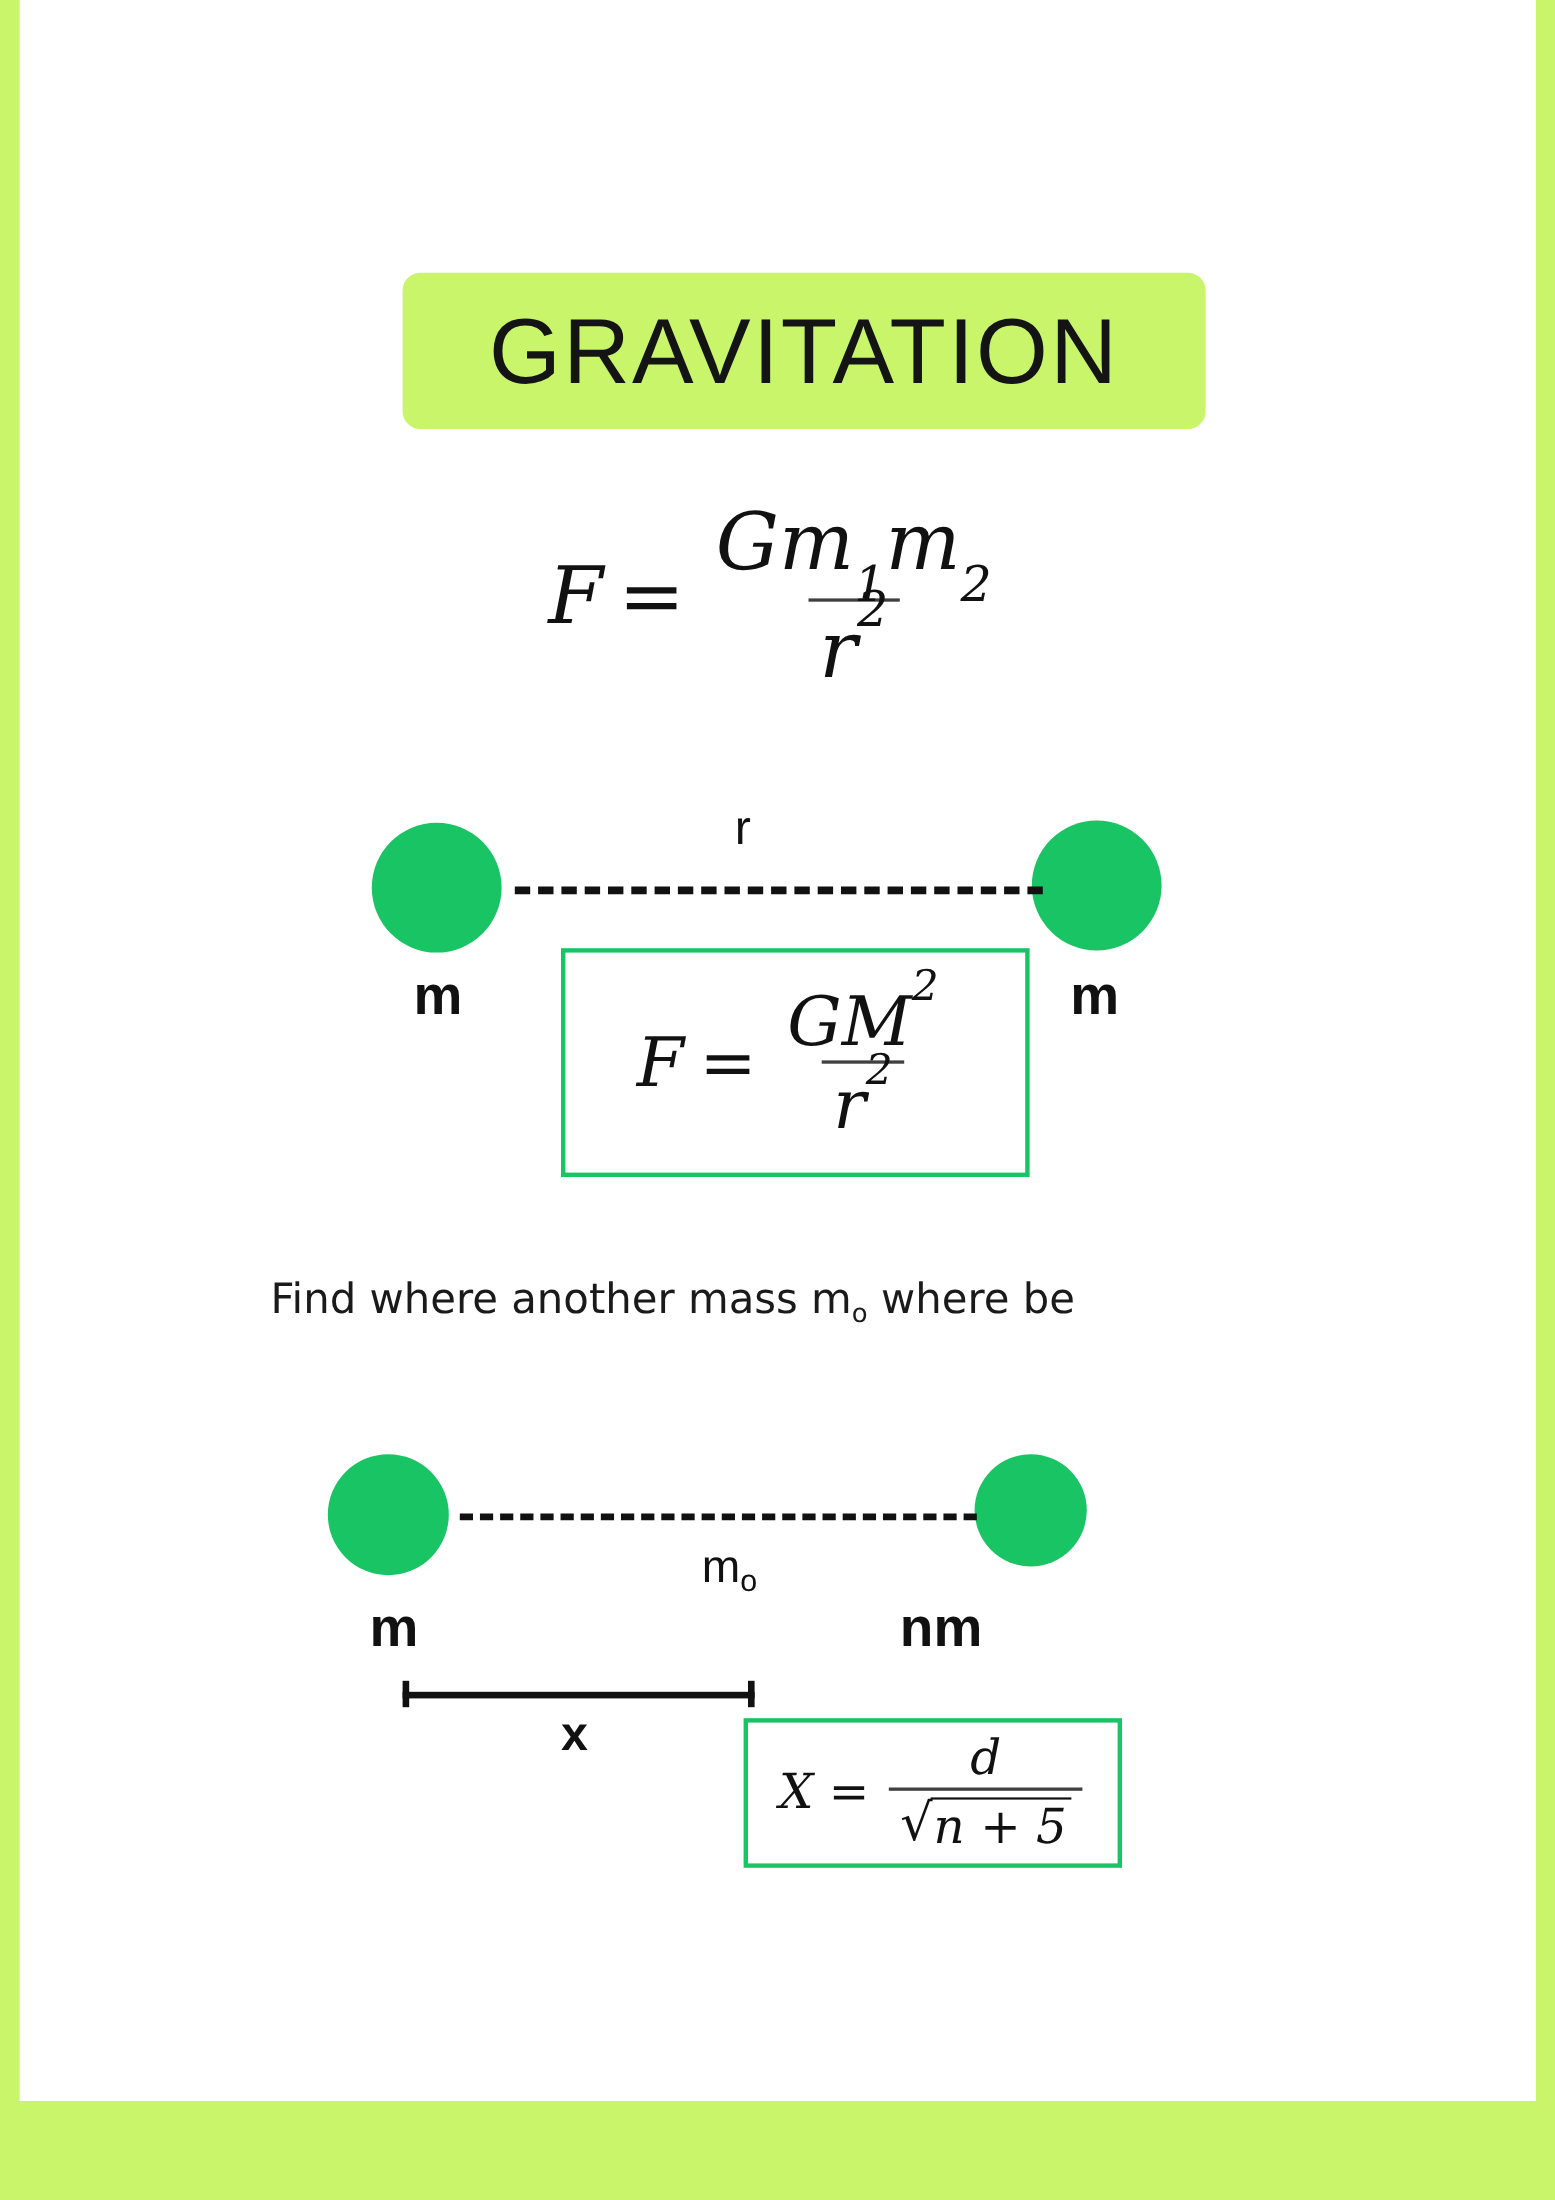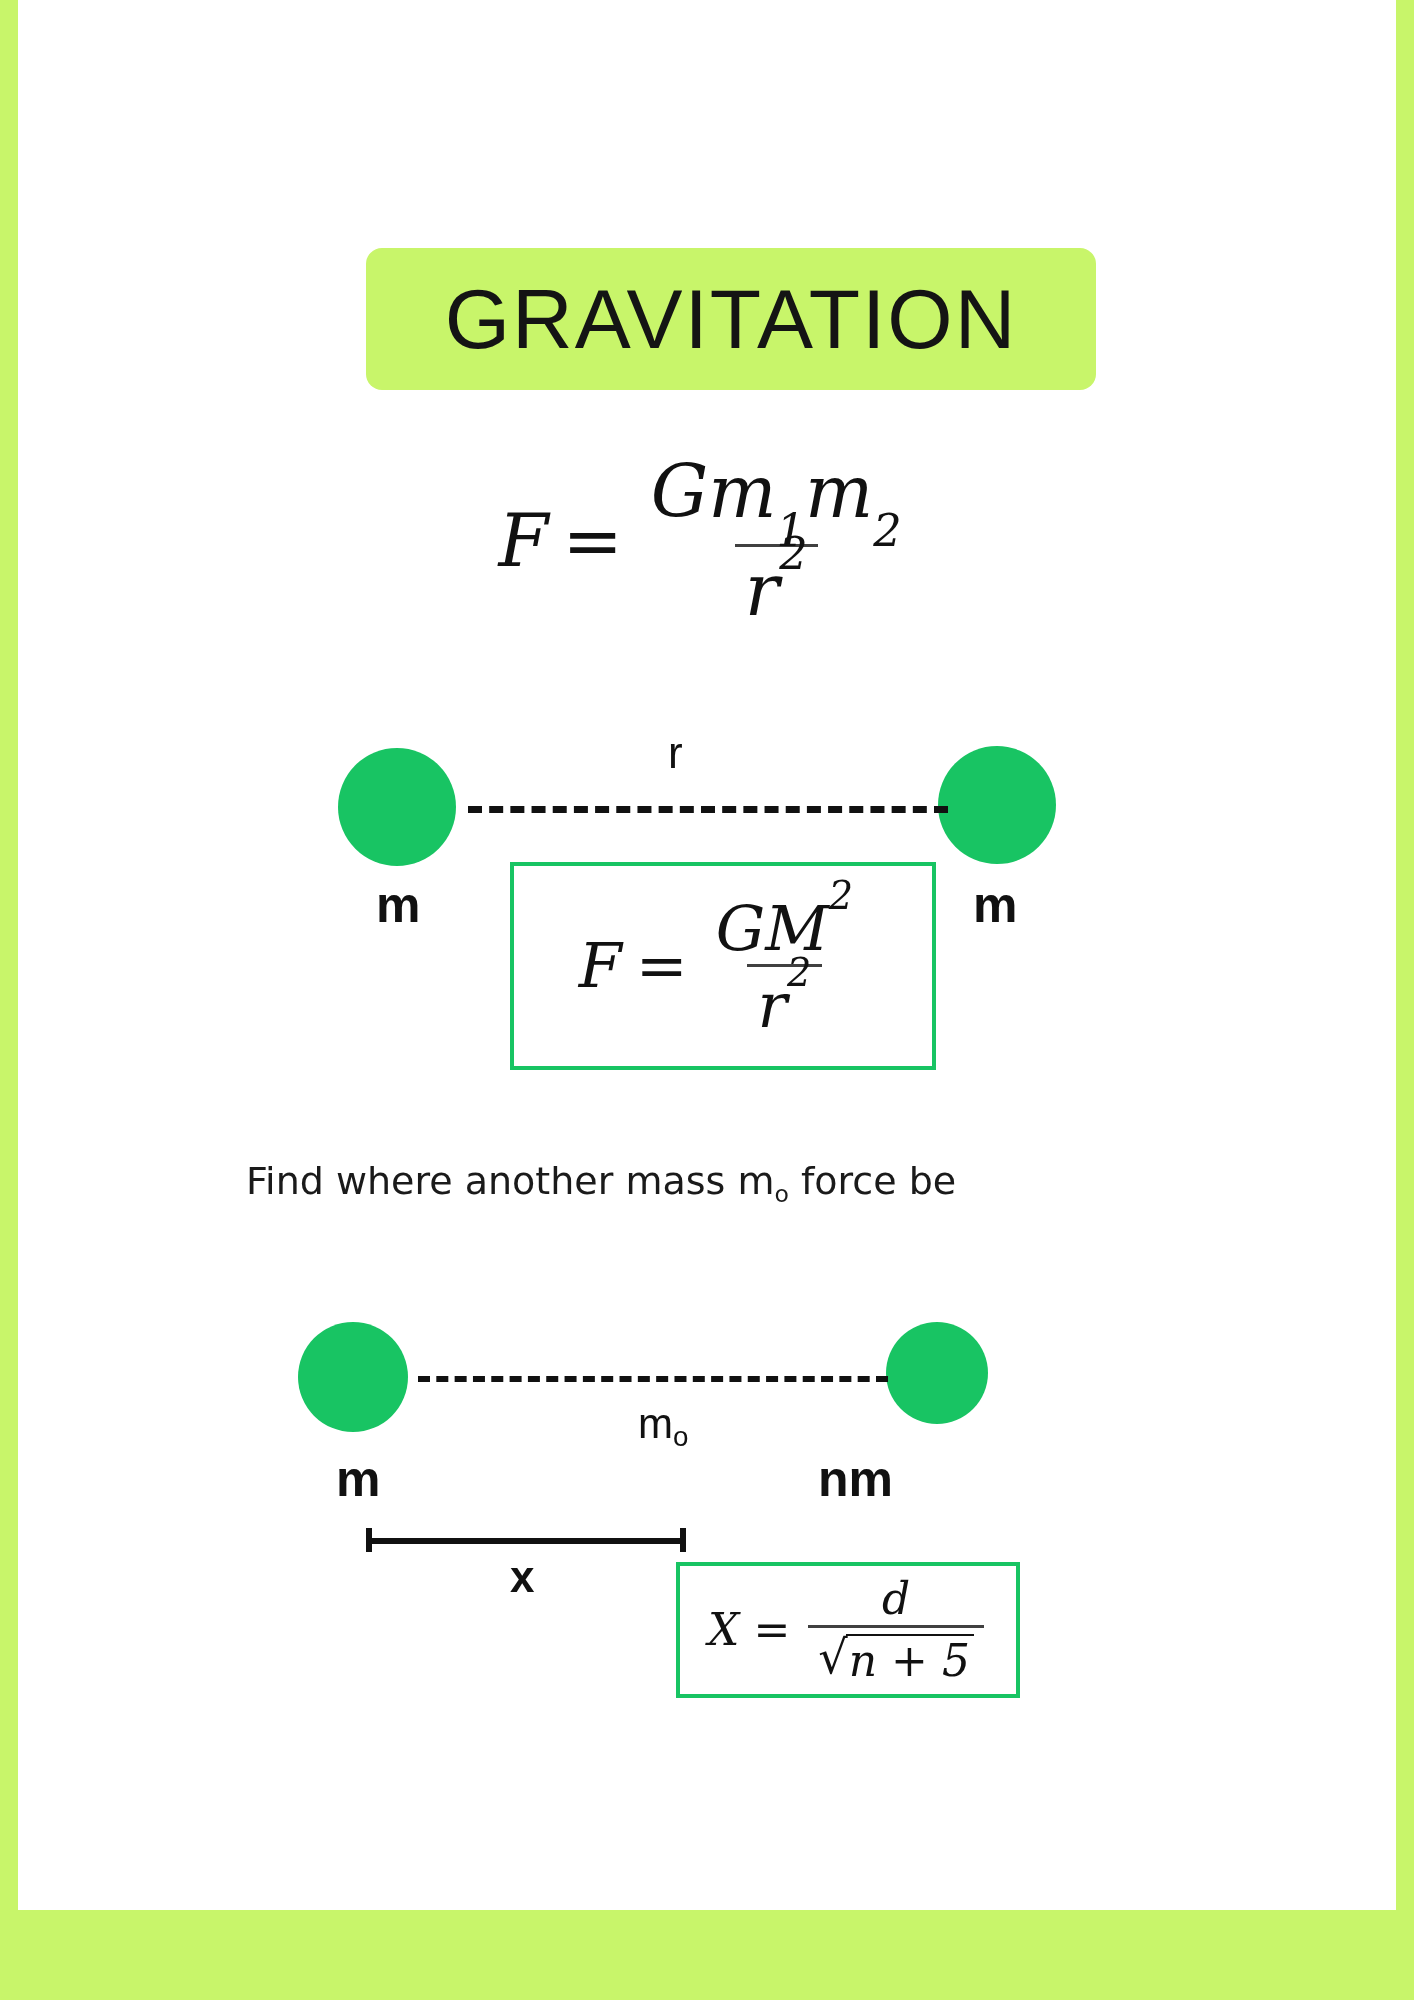--- a/index.html
+++ b/index.html
@@ -313,21 +313,21 @@
           <span>G</span><span>M</span><span class="sup">2</span>
         </span>
         <span class="den">
           <span>r</span><span class="sup">2</span>
         </span>
       </span>
     </span>
   </div>
 
   <div class="question">
-    <span>Find where another mass m</span><span class="subo">o</span><span> force be</span><br>
+    <span>Find where another mass m</span><span class="subo">o</span><span> where be</span><br>
   </div>
 
   <div class="diagram2">
     <div class="ball d2-ball-left"></div>
     <div class="ball d2-ball-right"></div>
     <div class="dashline d2-line"></div>
     <div class="d2-mo">
       <span>m</span><span class="subo">o</span>
     </div>
     <div class="mass-label d2-m-left">m</div>

